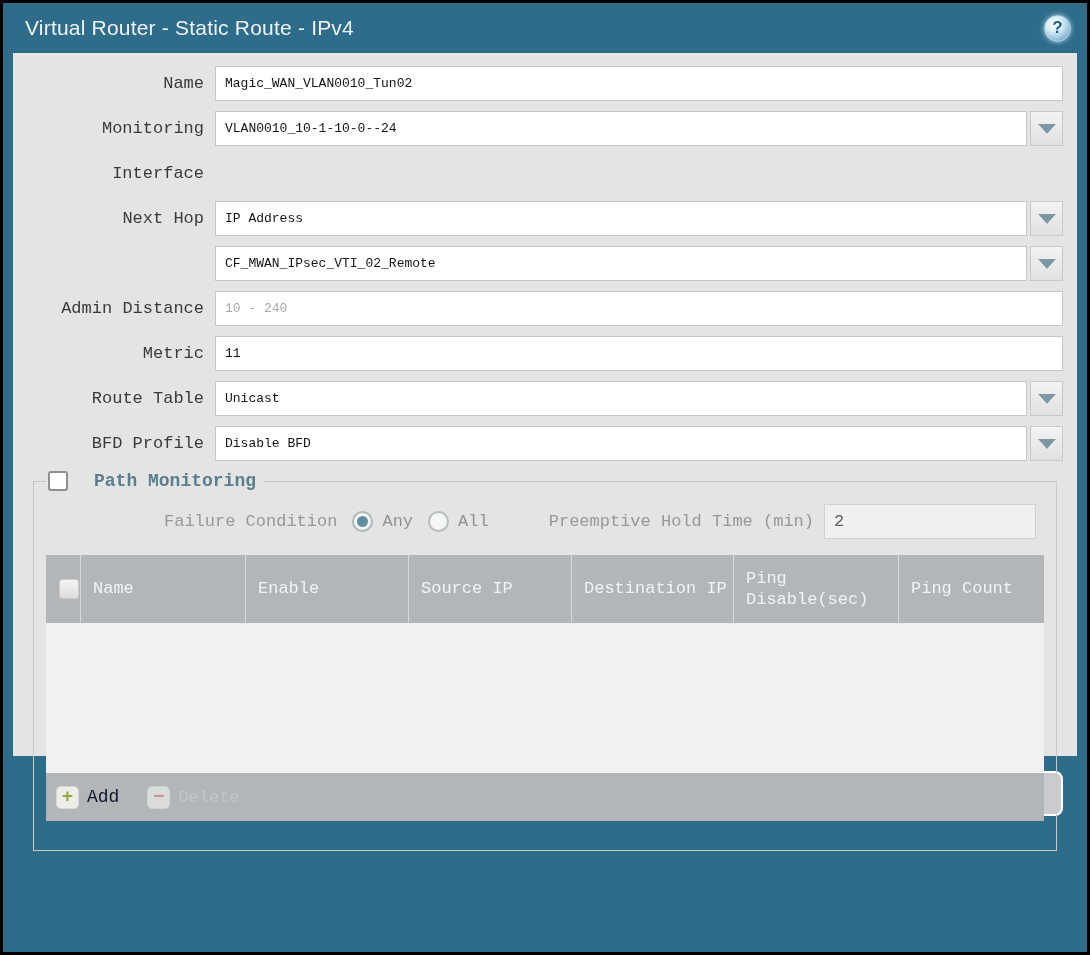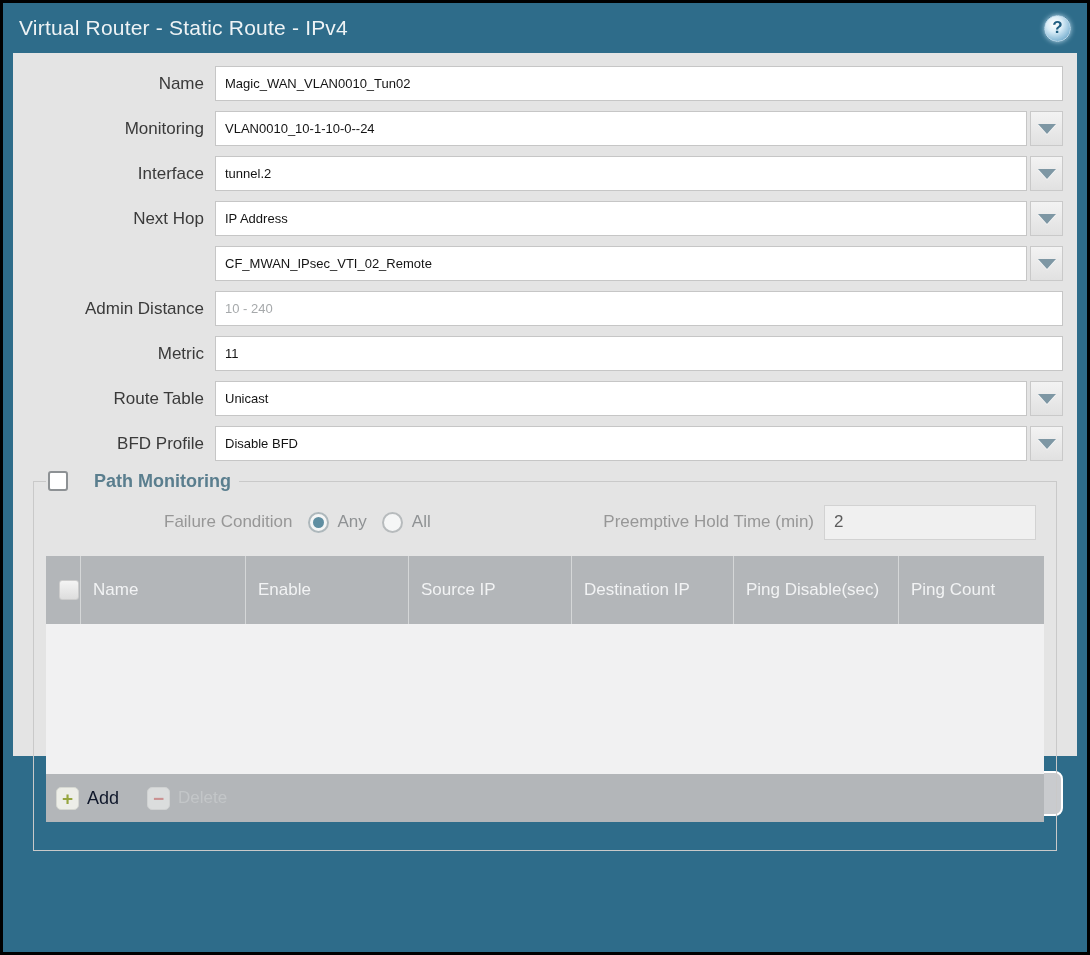--- a/index.html
+++ b/index.html
@@ -11,35 +11,35 @@
     overflow: hidden;
   }
   .frame {
     position: absolute; top: 3px; left: 3px;
     width: 1084px; height: 949px;
     background: #2e6c8a;
   }
   
   .titlebar {
     height: 50px; display: flex; align-items: center;
-    padding: 0 16px 0 16px;
+    padding: 0 16px 0 22px;
   }
   .title { color: #eef3f5; font-size: 21px; letter-spacing: .2px; }
   .help-icon {
     margin-left: auto; width: 27px; height: 27px; border-radius: 50%;
     background: radial-gradient(circle at 38% 32%, #ffffff 0%, #d8ecf7 35%, #8cbcd8 70%, #4d8cb0 100%);
     border: 1px solid #bcd9ea;
     box-shadow: 0 0 5px rgba(210,235,250,.8);
     display: flex; align-items: center; justify-content: center;
     color: #1f5d80; font-weight: bold; font-size: 17px; cursor: pointer;
   }
   
   .content {
     margin: 0 10px; height: 703px; background: #e4e4e4;
-    padding: 13px 14px 4px 14px; position: relative;
+    padding: 13px 14px 4px 14px; position: relative; font-family: Liberation Mono, monospace;
   }
   .row { display: flex; align-items: center; height: 35px; margin-bottom: 10px; }
   .row .lbl {
     width: 188px; flex: none; text-align: right; padding-right: 11px;
     font-size: 17px; color: #3a3a3a;
   }
   .ctl { flex: 1; display: flex; height: 35px; }
   .ctl input {
     flex: 1; min-width: 0; height: 35px; border: 1px solid #c6c6c6;
     padding: 0 9px; font-size: 13px; font-family: inherit; color: #141414;
@@ -158,26 +158,20 @@
       <div class="ctl">
         <input type="text" value="VLAN0010_10-1-10-0--24" style="">
         <span class="dd-btn">
             <span class="tri"></span>
           </span>
       </div>
     </div>
 
     <div class="row">
       <span class="lbl">Interface</span>
-      <div class="ctl">
-        <input type="text" value="tunnel.2" style="">
-        <span class="dd-btn">
-            <span class="tri"></span>
-          </span>
-      </div>
     </div>
 
     <div class="row">
       <span class="lbl">Next Hop</span>
       <div class="ctl">
         <input type="text" value="IP Address" style="">
         <span class="dd-btn">
             <span class="tri"></span>
           </span>
       </div>

